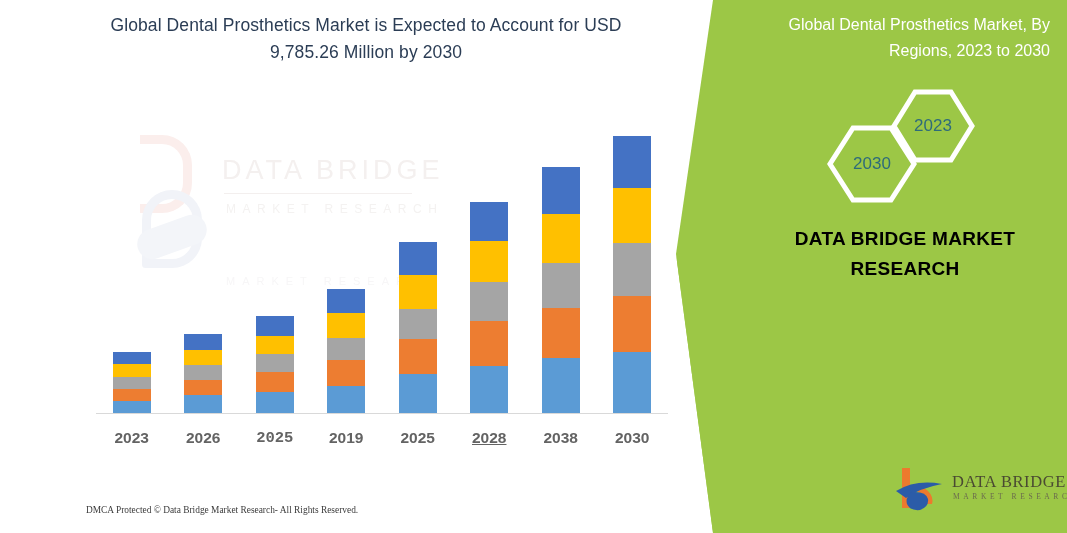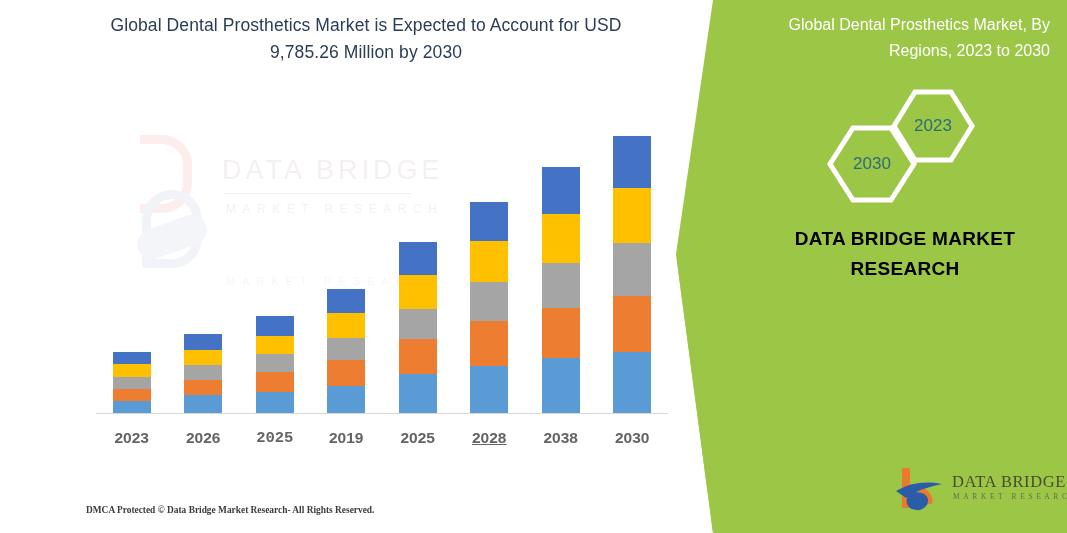--- a/index.html
+++ b/index.html
@@ -73,21 +73,21 @@
 
   #legend { position:absolute; left: 96px; top: 455px; width: 572px; height: 24px; }
   .legend-item { position:absolute; top:0; display:flex; align-items:center; gap:7px; }
   .legend-swatch { width: 13px; height: 13px; display:block; }
   .legend-label { font-size: 15.5px; font-weight: 700; color: #595959; white-space:nowrap; }
 
   #footer { position:absolute; left: 0; top: 505px; width: 716px; height: 22px; }
   .footnote {
     position:absolute; top:0;
     font-family: "Liberation Serif", serif;
-    font-size: 9.4px; color: #3b3b3b; white-space: nowrap; font-weight: bold;
+    font-size: 9.4px; color: #3b3b3b; white-space: nowrap;
   }
   #footnote-dmca { left: 86px; }
   #footnote-source { left: 402px; }
 
   
   #right-panel {
     position:absolute; left: 676px; top:0; width: 391px; height: 533px;
     background: #9cc746;
     clip-path: polygon(37px 0, 391px 0, 391px 533px, 37px 533px, 37px 533px, 0 254px, 37px 0);
   }

